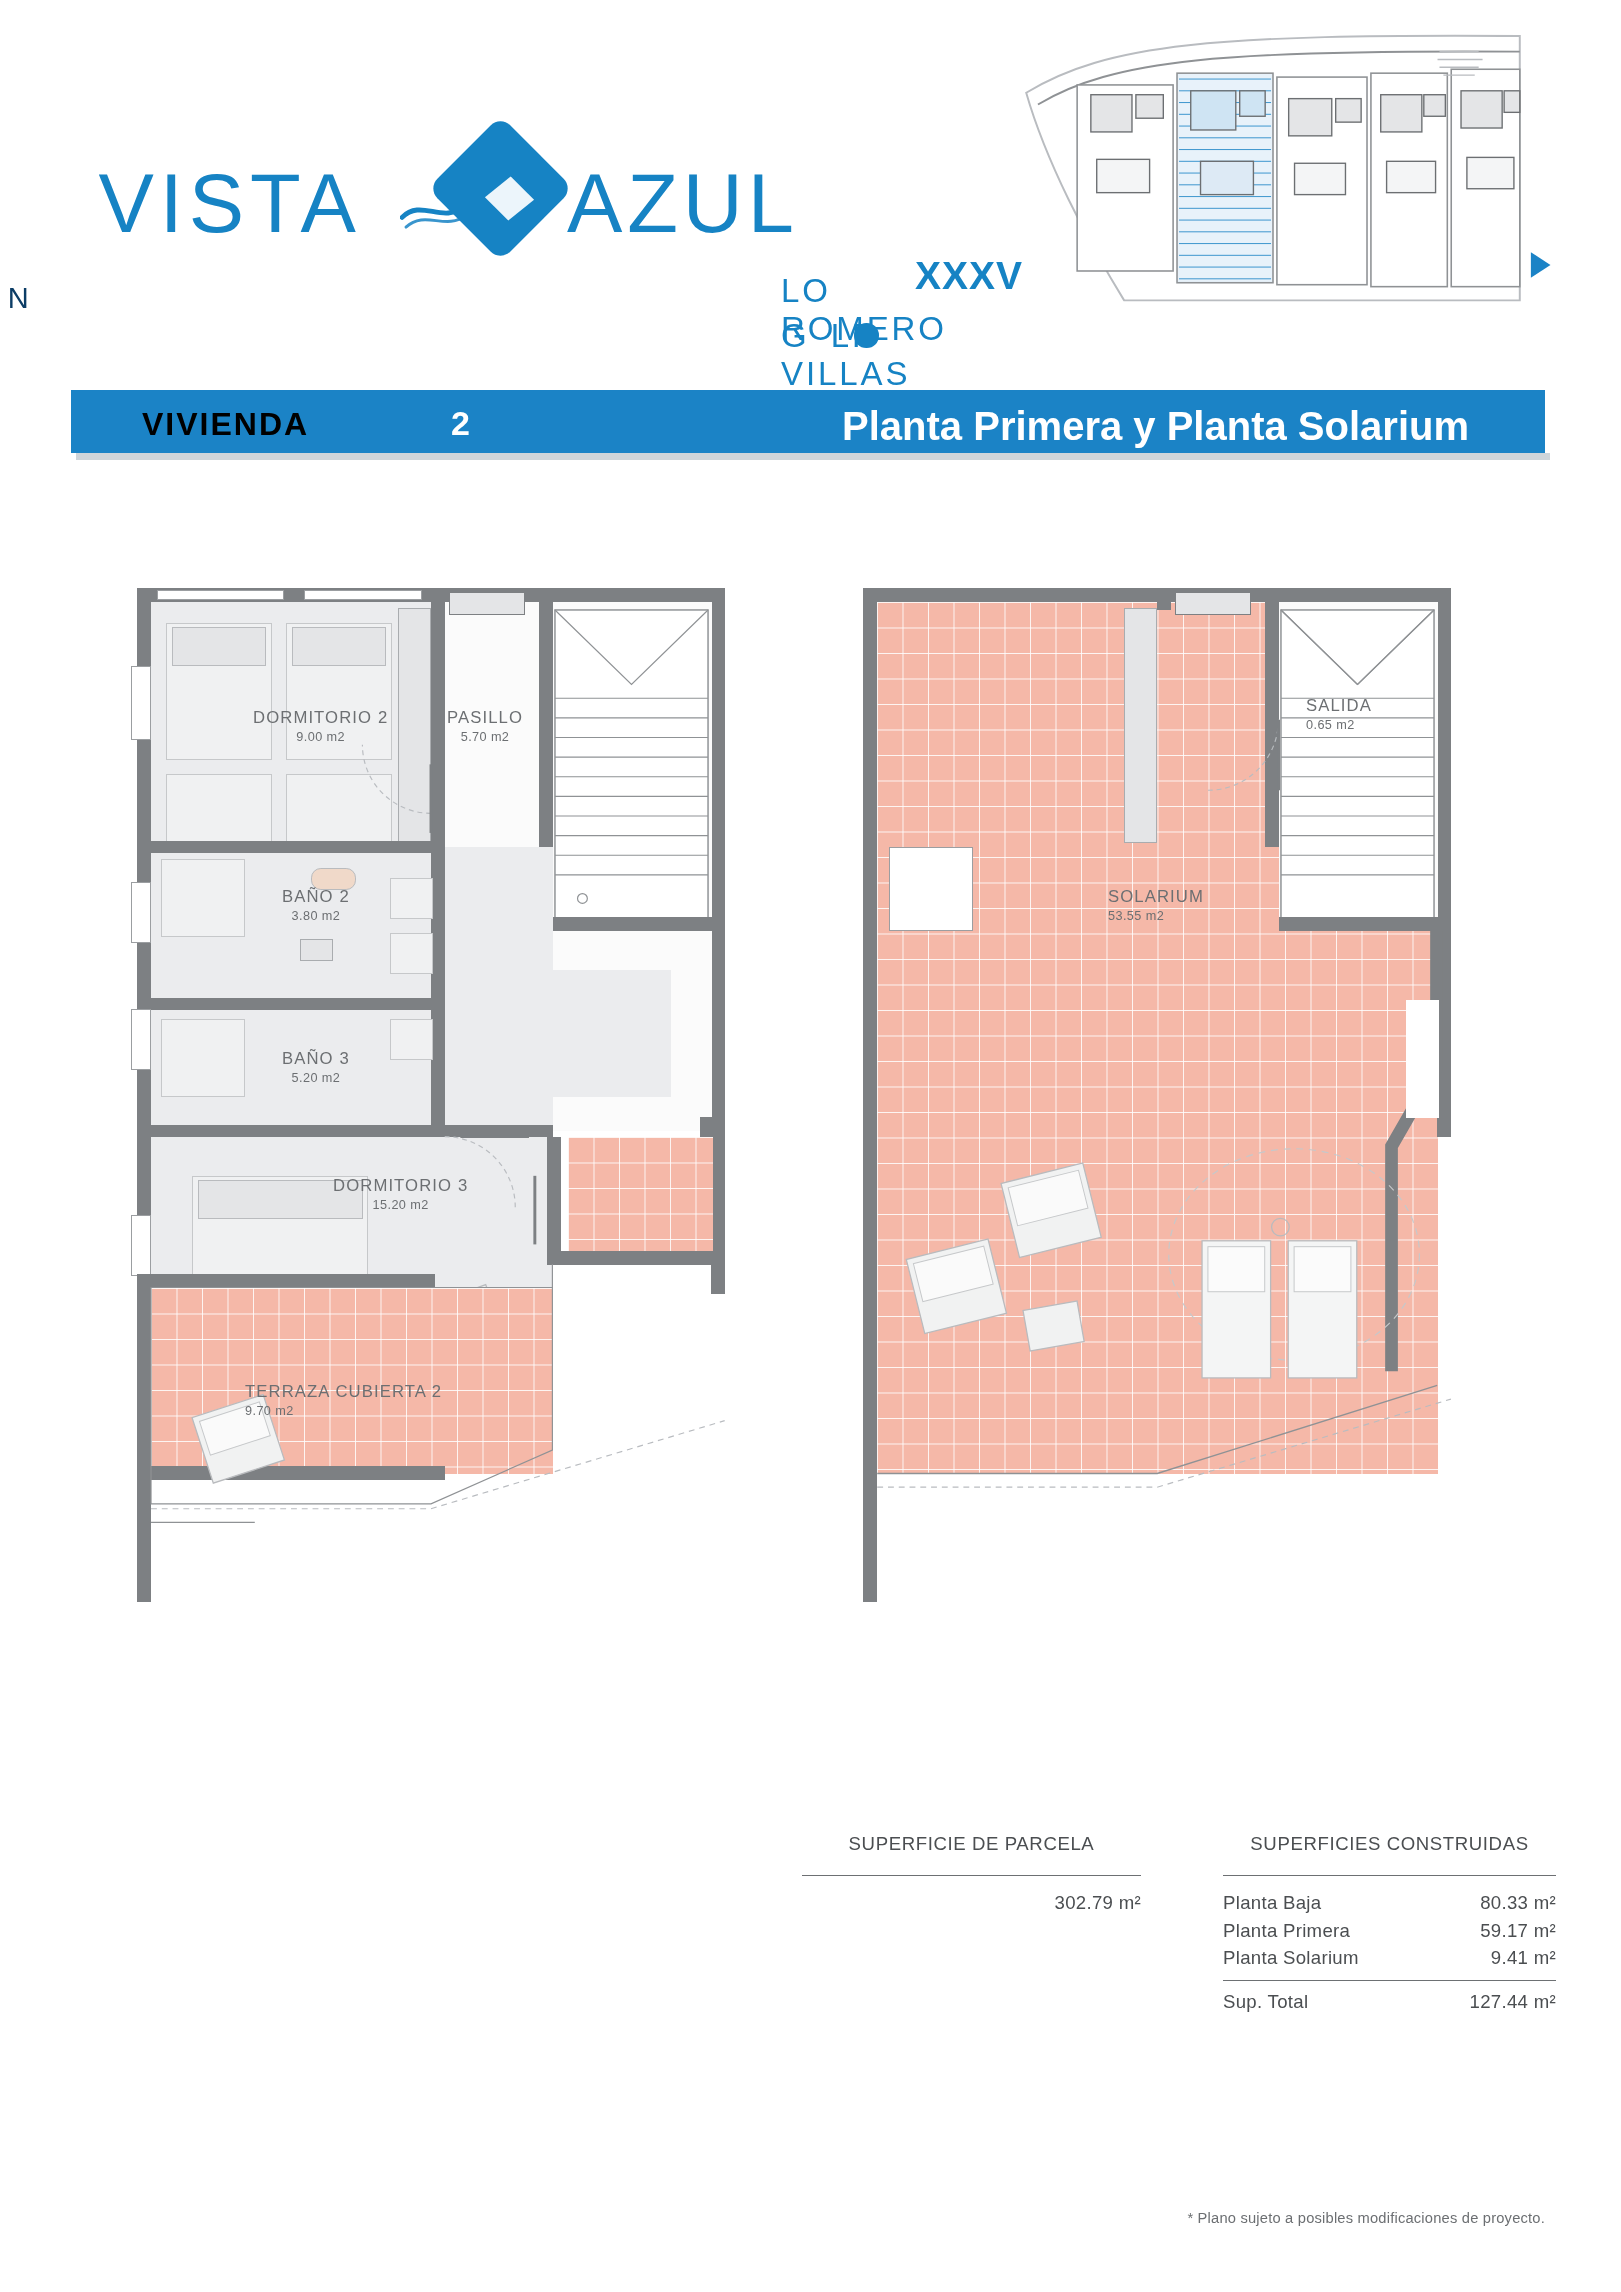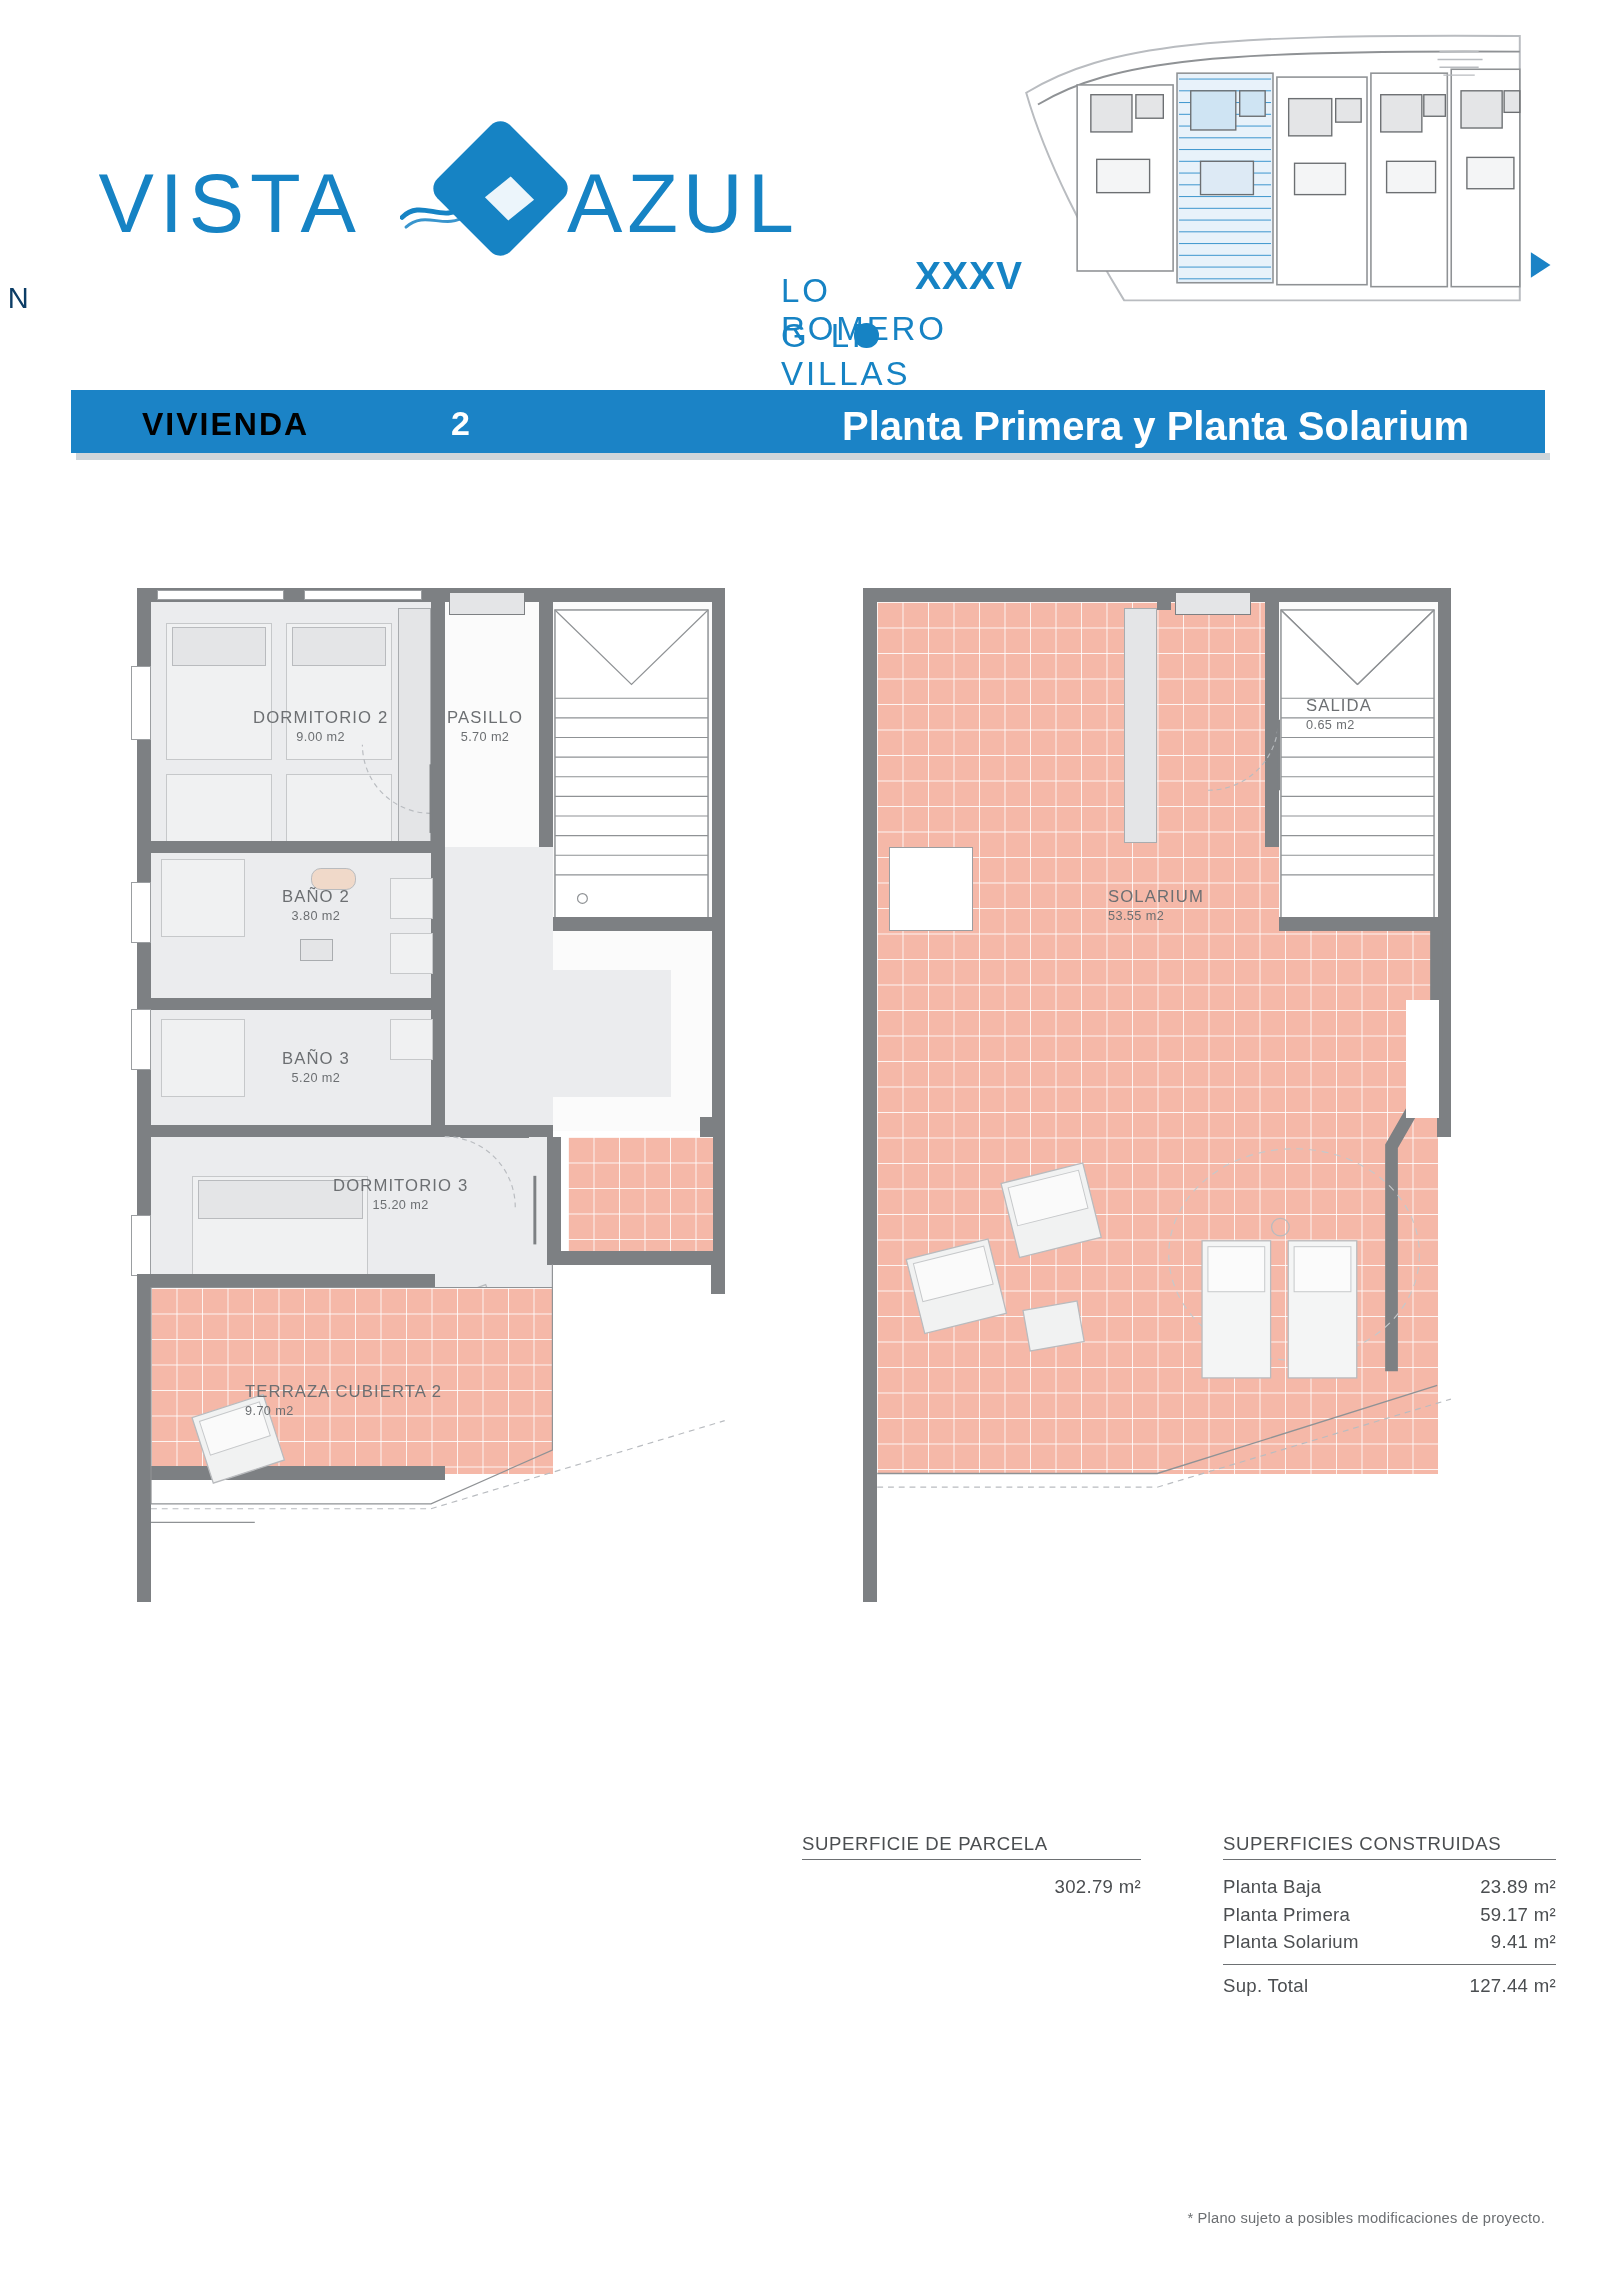--- a/index.html
+++ b/index.html
@@ -199,25 +199,25 @@
     position: absolute;
     left: 802px; top: 0;
     width: 339px;
   }
   .tbl-constr {
     position: absolute;
     left: 1223px; top: 0;
     width: 333px;
   }
   .tbl-head {
-    text-align: left;
+    text-align: center;
     font-size: 18.6px;
     color: #4b4e51;
     letter-spacing: 0.6px;
-    padding-bottom: 4px;
+    padding-bottom: 20px;
     border-bottom: 1.5px solid #6d7073;
   }
   .tbl-row {
     display: flex;
     justify-content: space-between;
     font-size: 18.6px;
     color: #4b4e51;
     margin-top: 5.9px;
     letter-spacing: 0.3px;
   }
@@ -524,21 +524,21 @@
       <span class="l"></span>
       <span class="v" style="width:100%;">302.79 m²</span>
     </div>
   </div>
 
   <div class="tbl-constr">
     <div class="tbl-head">SUPERFICIES CONSTRUIDAS</div>
 
     <div class="tbl-row first">
       <span>Planta Baja</span>
-      <span class="v">23.89 m²</span>
+      <span class="v">80.33 m²</span>
     </div>
     <div class="tbl-row">
       <span>Planta Primera</span>
       <span class="v">59.17 m²</span>
     </div>
     <div class="tbl-row">
       <span>Planta Solarium</span>
       <span class="v">9.41 m²</span>
     </div>
 

